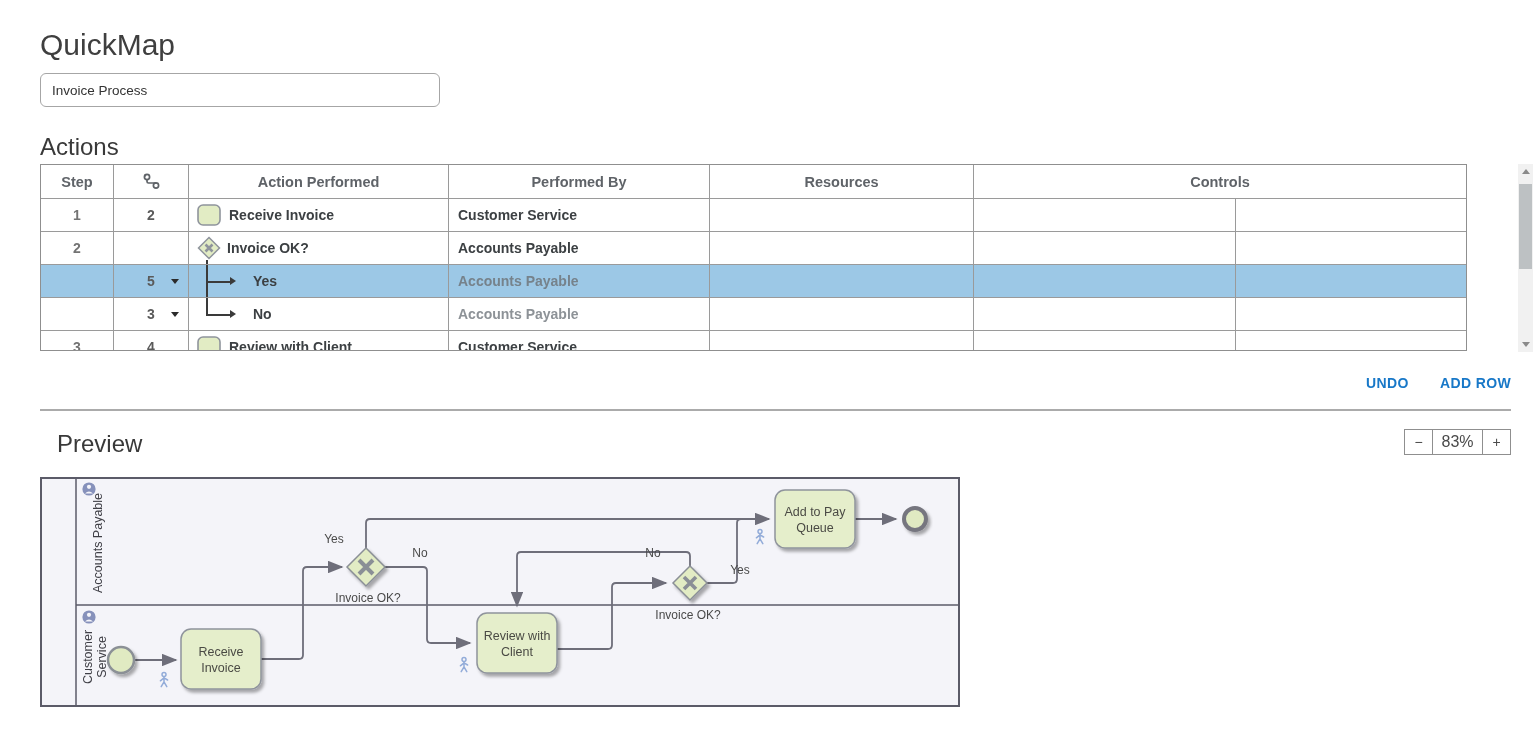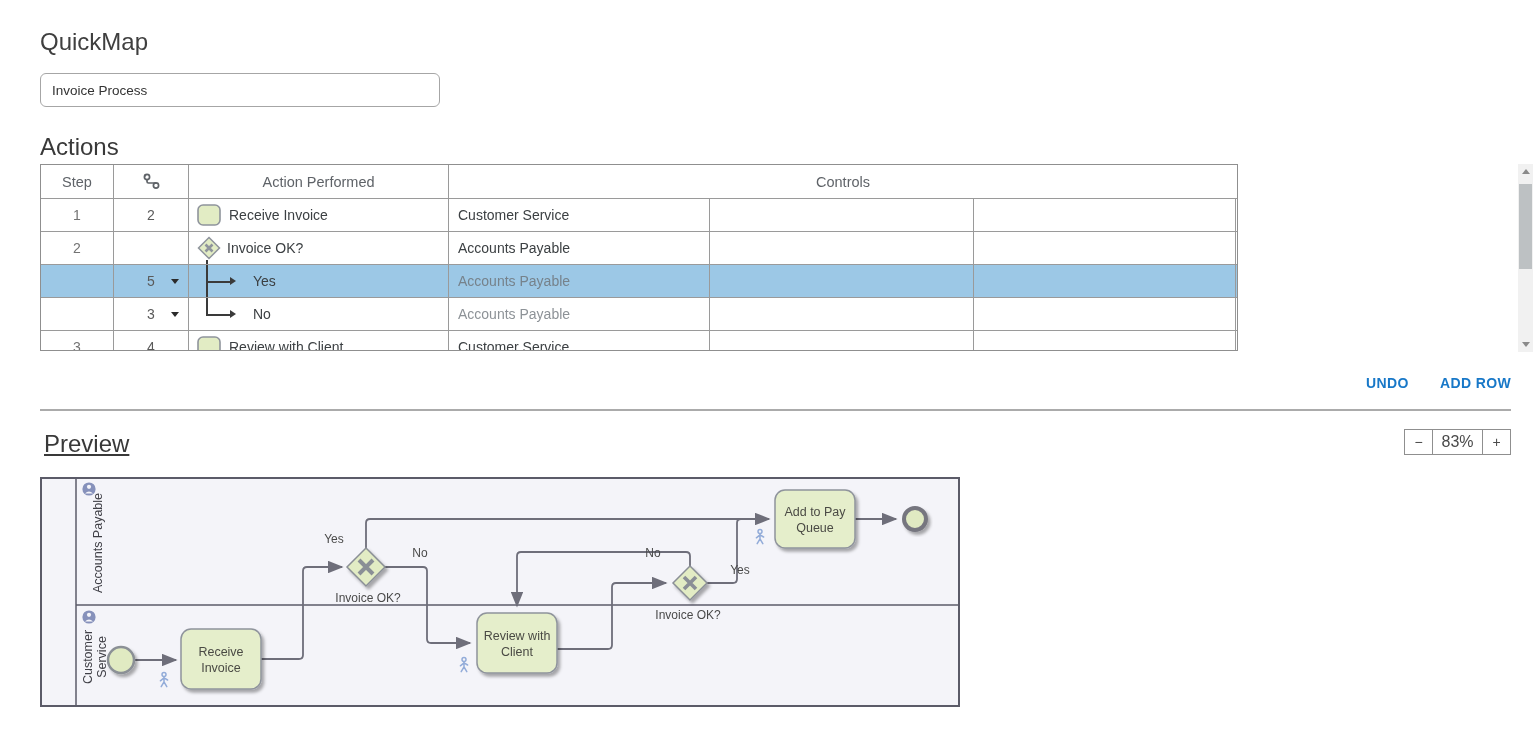--- a/index.html
+++ b/index.html
@@ -1,27 +1,27 @@
 <!DOCTYPE html>
 <html><head>
 <meta charset="utf-8">
 <style>
   * { margin:0; padding:0; box-sizing:border-box; }
   html,body { background:#fff; }
   body { font-family:"Liberation Sans", sans-serif; width:1534px; height:756px; position:relative; overflow:hidden; color:#3c4043; }
   .abs { position:absolute; }
 
   
-  .app-title { left:40px; top:28px; font-size:24px; font-weight:400; color:#3f3f3f; }
+  .app-title { left:40px; top:28px; font-size:30px; font-weight:400; color:#3f3f3f; }
   .proc-input { left:40px; top:73px; width:400px; height:34px; border:1px solid #a6a6a6; border-radius:6px; padding:0 11px; font-size:13.5px; color:#333; font-family:"Liberation Sans",sans-serif; outline:none; }
   .section-h { font-size:24px; color:#393939; font-weight:400; }
   .actions-h { left:40px; top:133px; }
 
   
-  .tbl { left:40px; top:164px; width:1198px; height:187px; border:1px solid #8f8f8f; overflow:hidden; background:#fff; }
+  .tbl { left:40px; top:164px; width:1427px; height:187px; border:1px solid #8f8f8f; overflow:hidden; background:#fff;font-weight:bold; }
   .trow { display:flex; width:100%; height:33px; position:relative; }
   .trow.head { height:34px; }
   .trow.sel { background:#9cc8e6; }
   .tcell { border-right:1px solid #9a9a9a; border-bottom:1px solid #9a9a9a; height:100%; position:relative; display:flex; align-items:center; font-size:14px; }
   .tcell:last-child { border-right:none; }
   .c-step { width:73px; justify-content:center; color:#737373; }
   .c-branch { width:75px; justify-content:center; color:#5a5a5a; }
   .c-action { width:260px; padding-left:8px; color:#3c4043; }
   .c-by { width:261px; padding-left:9px; color:#3c4043; }
   .c-res { width:264px; }
@@ -45,21 +45,21 @@
   .tri-up { width:0; height:0; border-left:4px solid transparent; border-right:4px solid transparent; border-bottom:5px solid #8a8a8a; }
   .tri-dn { width:0; height:0; border-left:4px solid transparent; border-right:4px solid transparent; border-top:5px solid #8a8a8a; }
   .sthumb { position:absolute; left:1px; top:20px; width:13px; height:85px; background:#bdc1c3; }
 
   
   .txtbtn { position:absolute; top:375px; background:none; border:none; color:#1878c8; font-size:14px; font-weight:700; letter-spacing:.4px; cursor:pointer; font-family:"Liberation Sans",sans-serif; }
   .undo-b { left:1366px; }
   .addrow-b { left:1440px; }
 
   .divider { left:40px; top:409px; width:1471px; height:2px; background:#ababab; }
-  .preview-h { left:44px; top:430px;text-decoration:underline; }
+  .preview-h { left:57px; top:430px; }
 
   
   .zoomw { left:1404px; top:429px; width:107px; height:26px; display:flex; border:1px solid #8f8f8f; background:#fff; }
   .zbtn { width:27px; display:flex; align-items:center; justify-content:center; font-size:14px; color:#4a4a4a; cursor:pointer; background:#fff; border:none; font-family:"Liberation Sans",sans-serif; }
   .zval { flex:1; border-left:1px solid #8f8f8f; border-right:1px solid #8f8f8f; display:flex; align-items:center; justify-content:center; font-size:16px; color:#4a4a4a; }
 
   .diagram { left:40px; top:477px; }
   svg text { font-family:"Liberation Sans",sans-serif; }
 </style>
 </head>
@@ -75,20 +75,22 @@
     <div class="tcell c-step">Step</div>
     <div class="tcell c-branch">
       <svg width="19" height="19" viewBox="0 0 19 19">
         <circle cx="5" cy="5" r="2.6" fill="none" stroke="#5f6368" stroke-width="1.7"></circle>
         <circle cx="14" cy="13.5" r="2.6" fill="none" stroke="#5f6368" stroke-width="1.7"></circle>
         <path d="M5,7.6 L5,9.5 Q5,11 6.5,11 L14,11 L14,10.9" fill="none" stroke="#5f6368" stroke-width="1.7"></path>
         <path d="M2.5,3 L4,4.2" stroke="#5f6368" stroke-width="1.6"></path>
       </svg>
     </div>
     <div class="tcell c-action" style="justify-content:center;">Action Performed</div>
+    <div class="tcell c-by" style="justify-content:center;padding-left:0;">Performed By</div>
+    <div class="tcell c-res" style="justify-content:center;">Resources</div>
     <div class="tcell c-ctl" style="justify-content:center;">Controls</div>
   </div>
 
   <div class="trow">
     <div class="tcell c-step">1</div>
     <div class="tcell c-branch">2</div>
     <div class="tcell c-action">
       <svg width="24" height="22" viewBox="0 0 24 22">
         <rect x="1" y="1" width="22" height="20" rx="5" fill="#e2ecc4" stroke="#8f949c" stroke-width="1.6"></rect>
       </svg>

